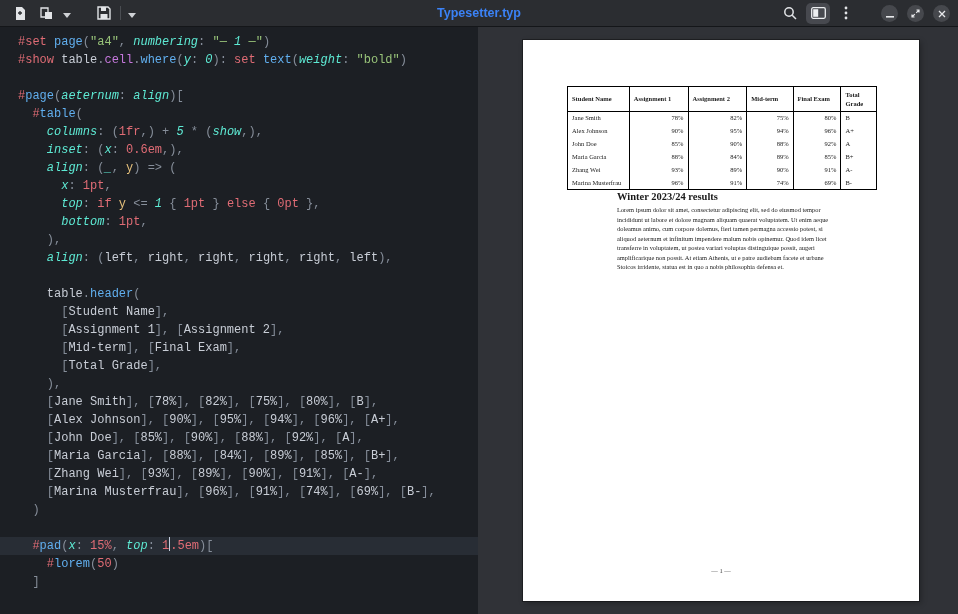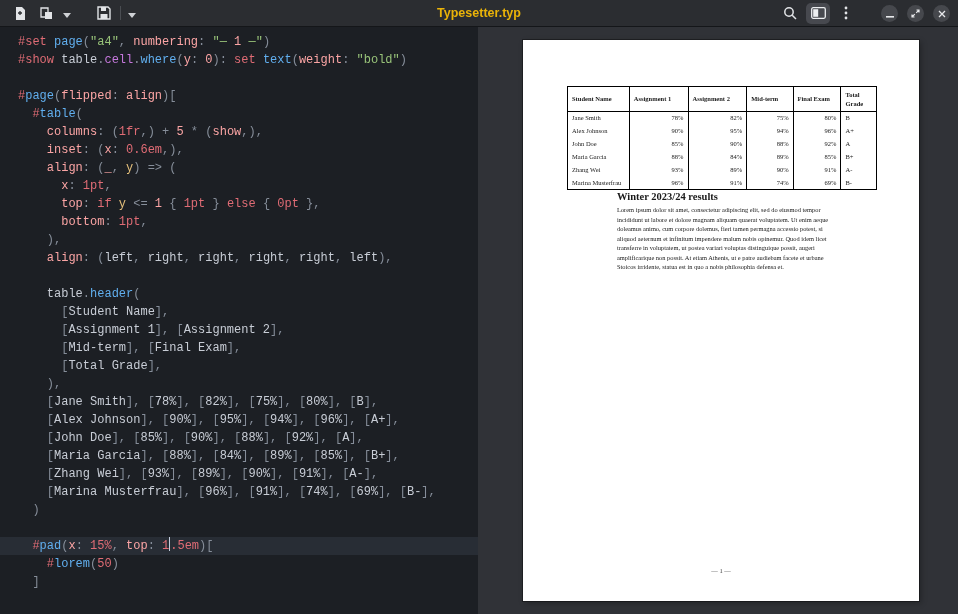--- a/index.html
+++ b/index.html
@@ -4,42 +4,42 @@
 <style>
   * { margin:0; padding:0; box-sizing:border-box; }
   html,body { width:958px; height:614px; overflow:hidden; background:#1c1f24;
               font-family:"Liberation Sans", sans-serif; }
 
   
   .titlebar { height:27px; background:#2b2d31; display:flex; align-items:center;
               border-bottom:1px solid #141619; position:relative; }
   .tb-left { display:flex; align-items:center; gap:2px; padding-left:8px; }
   .tb-right { display:flex; align-items:center; gap:4px; margin-left:auto; padding-right:8px; }
-  .tb-title { position:absolute; left:0; right:0; text-align:center; color:#eab308;
+  .tb-title { position:absolute; left:0; right:0; text-align:center; color:#3b82f6;
               font-size:12.5px; font-weight:bold; pointer-events:none; }
   .tb-btn { width:24px; height:21px; display:flex; align-items:center; justify-content:center;
             border-radius:5px; color:#e2e4e7; }
   .tb-btn svg { display:block; }
   .tb-btn.active { background:#47494f; }
   .tb-chev { width:14px; height:21px; display:flex; align-items:center; justify-content:center; color:#cfd1d5; }
   .tb-div { width:1px; height:14px; background:#4a4d52; margin:0 2px; }
   .tb-gap { width:14px; }
   .win-btn { width:17px; height:17px; border-radius:50%; background:#46484d; color:#e8e9ec;
              display:flex; align-items:center; justify-content:center; margin-left:5px; }
 
   
   .main { display:flex; height:587px; }
 
   
   .editor { width:478px; background:#1c1f24; padding-top:6px; overflow:hidden; }
   .code-line { font-family:"Liberation Mono", monospace; font-size:12px; line-height:18px;
                height:18px; white-space:pre; padding-left:18px; color:#c8cdd6; }
   .code-line.current { background:#282d35; }
   .tk-red    { color:#e06c75; }
-  .tk-orange { color:#fca5a5; }
+  .tk-orange { color:#5eead4;font-style:italic; }
   .tk-yellow { color:#e5c07b; }
   .tk-blue   { color:#61afef; }
   .tk-purple { color:#c678dd;margin-top:40px; }
   .tk-green  { color:#98c379; }
   .tk-pu     { color:#868e9a; }
   .tk-pl     { color:#c8cdd6; }
   .tk-head   { color:#dde1e8; font-weight:bold; text-decoration:underline; }
   .cursor    { display:inline-block; width:0; border-left:1.5px solid #c4cddd; height:14px;
                vertical-align:-2px; }
 
@@ -167,21 +167,21 @@
     </div>
   </div>
 </div>
 
 <div class="main">
   <div class="editor">
     <div>
         <div class="code-line"><span class="tk-red">#set</span><span class="tk-pl"> </span><span class="tk-blue">page</span><span class="tk-pu">(</span><span class="tk-green">"a4"</span><span class="tk-pu">, </span><span class="tk-orange">numbering</span><span class="tk-pu">: </span><span class="tk-green">"— </span><span class="tk-orange">1</span><span class="tk-green"> —"</span><span class="tk-pu">)</span></div>
         <div class="code-line"><span class="tk-red">#show</span><span class="tk-pl"> </span><span class="tk-pl">table</span><span class="tk-pu">.</span><span class="tk-purple">cell</span><span class="tk-pu">.</span><span class="tk-blue">where</span><span class="tk-pu">(</span><span class="tk-orange">y</span><span class="tk-pu">: </span><span class="tk-orange">0</span><span class="tk-pu">): </span><span class="tk-red">set</span><span class="tk-pl"> </span><span class="tk-blue">text</span><span class="tk-pu">(</span><span class="tk-orange">weight</span><span class="tk-pu">: </span><span class="tk-green">"bold"</span><span class="tk-pu">)</span></div>
         <div class="code-line"> </div>
-        <div class="code-line"><span class="tk-red">#</span><span class="tk-blue">page</span><span class="tk-pu">(</span><span class="tk-orange">flipped</span><span class="tk-pu">: </span><span class="tk-orange">align</span><span class="tk-pu">)[</span></div>
+        <div class="code-line"><span class="tk-red">#</span><span class="tk-blue">page</span><span class="tk-pu">(</span><span class="tk-orange">aeternum</span><span class="tk-pu">: </span><span class="tk-orange">align</span><span class="tk-pu">)[</span></div>
         <div class="code-line"><span class="tk-pl">  </span><span class="tk-red">#</span><span class="tk-blue">table</span><span class="tk-pu">(</span></div>
         <div class="code-line"><span class="tk-pl">    </span><span class="tk-orange">columns</span><span class="tk-pu">: (</span><span class="tk-red">1fr</span><span class="tk-pu">,) </span><span class="tk-pu">+ </span><span class="tk-orange">5</span><span class="tk-pu"> * </span><span class="tk-pu">(</span><span class="tk-orange">show</span><span class="tk-pu">,),</span></div>
         <div class="code-line"><span class="tk-pl">    </span><span class="tk-orange">inset</span><span class="tk-pu">: (</span><span class="tk-orange">x</span><span class="tk-pu">: </span><span class="tk-red">0.6em</span><span class="tk-pu">,),</span></div>
         <div class="code-line"><span class="tk-pl">    </span><span class="tk-orange">align</span><span class="tk-pu">: (</span><span class="tk-orange">_</span><span class="tk-pu">, </span><span class="tk-yellow">y</span><span class="tk-pu">) </span><span class="tk-pu">=&gt; </span><span class="tk-pu">(</span></div>
         <div class="code-line"><span class="tk-pl">      </span><span class="tk-orange">x</span><span class="tk-pu">: </span><span class="tk-red">1pt</span><span class="tk-pu">,</span></div>
         <div class="code-line"><span class="tk-pl">      </span><span class="tk-orange">top</span><span class="tk-pu">: </span><span class="tk-red">if</span><span class="tk-pl"> </span><span class="tk-yellow">y</span><span class="tk-pu"> &lt;= </span><span class="tk-orange">1</span><span class="tk-pu"> { </span><span class="tk-red">1pt</span><span class="tk-pu"> } </span><span class="tk-red">else</span><span class="tk-pu"> { </span><span class="tk-red">0pt</span><span class="tk-pu"> },</span></div>
         <div class="code-line"><span class="tk-pl">      </span><span class="tk-orange">bottom</span><span class="tk-pu">: </span><span class="tk-red">1pt</span><span class="tk-pu">,</span></div>
         <div class="code-line"><span class="tk-pl">    </span><span class="tk-pu">),</span></div>
         <div class="code-line"><span class="tk-pl">    </span><span class="tk-orange">align</span><span class="tk-pu">: (</span><span class="tk-pl">left</span><span class="tk-pu">, </span><span class="tk-pl">right</span><span class="tk-pu">, </span><span class="tk-pl">right</span><span class="tk-pu">, </span><span class="tk-pl">right</span><span class="tk-pu">, </span><span class="tk-pl">right</span><span class="tk-pu">, </span><span class="tk-pl">left</span><span class="tk-pu">),</span></div>
         <div class="code-line"> </div>

